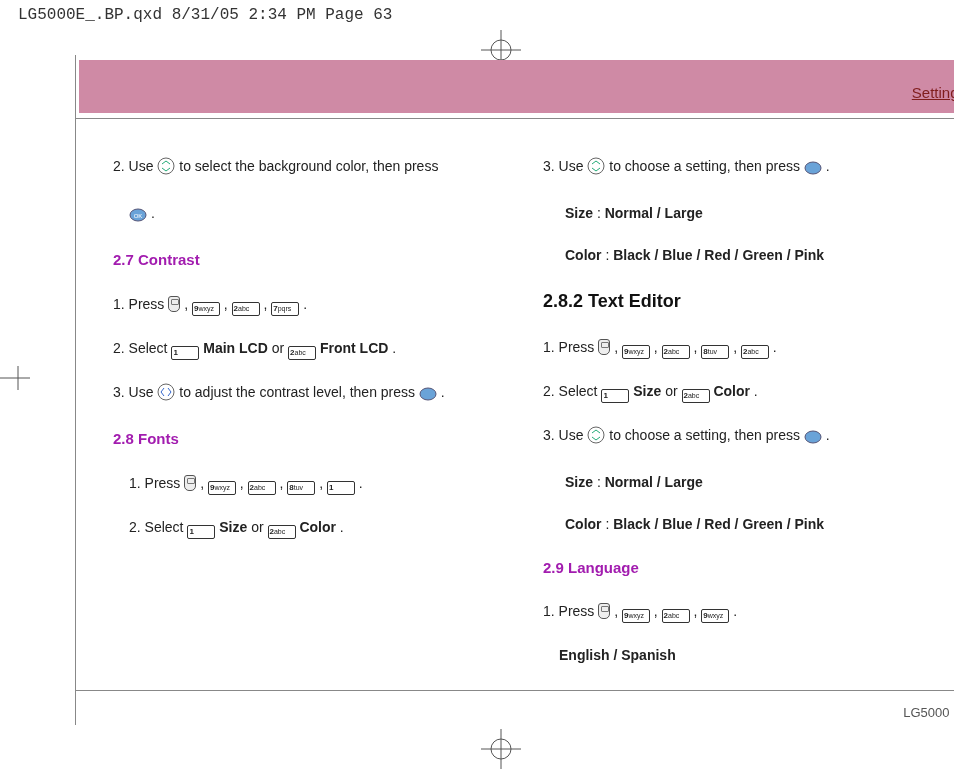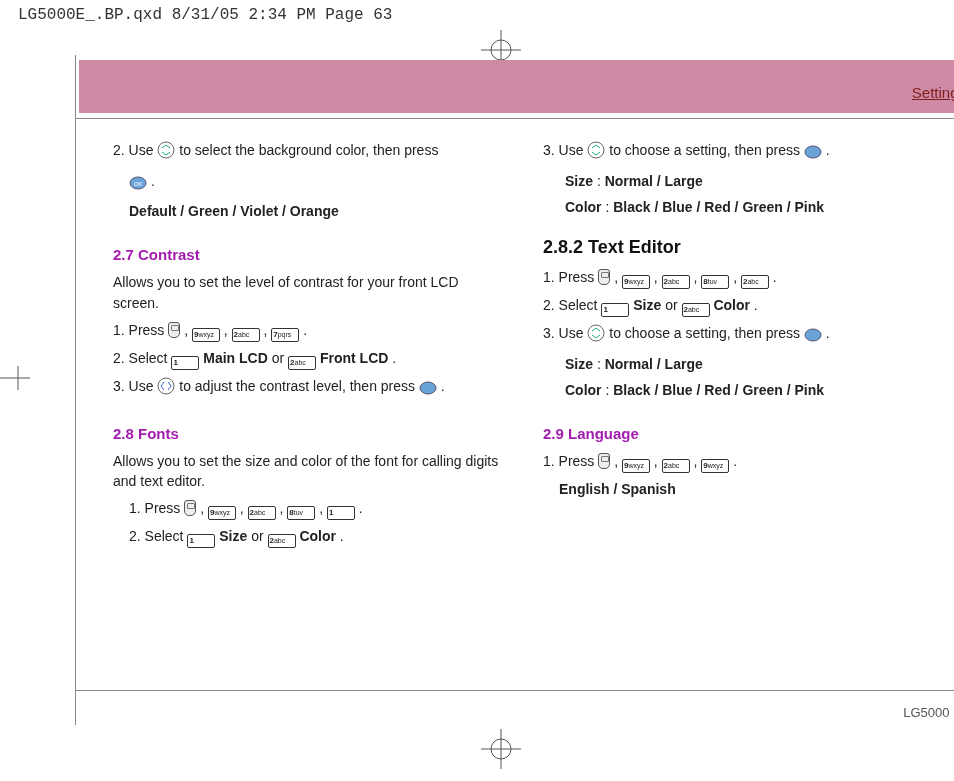--- a/index.html
+++ b/index.html
@@ -13,21 +13,21 @@
   .side svg{display:block;}
   .rule-top{position:absolute;left:75px;right:18px;top:118px;border-top:1px solid #888;}
   .rule-bot{position:absolute;left:75px;right:18px;top:690px;border-top:1px solid #888;}
   .vrule{position:absolute;left:75px;top:55px;bottom:56px;border-left:1px solid #888;}
   .pinkbar{position:absolute;left:79px;right:18px;top:60px;height:53px;background:#cf8aa5;}
   .tab{position:absolute;right:36px;top:84px;color:#7f1d1d;font-size:15px;text-decoration:underline;}
   .content{position:absolute;left:113px;top:134px;width:818px;height:550px;display:flex;gap:42px;font-size:14px;line-height:1.48;}
   .col{width:388px;}
   .h-blue{color:#a21caf;font-weight:bold;font-size:15px;margin-top:22px;margin-bottom:6px;}
   .h-sub{color:#111;font-weight:bold;font-size:18px;margin-top:16px;margin-bottom:6px;}
-  p{margin:6px 0;}
+  p{margin:22px 0;}
   .indent p{padding-left:16px;}
   .opt{padding-left:22px;}
   b{font-weight:bold;}
   .key{display:inline-block;width:24px;height:12px;border:1px solid #333;border-radius:2px;font-size:7px;text-align:left;padding:0 1px;line-height:12px;vertical-align:-2px;background:#fff;}
   .key i{font-style:normal;font-weight:bold;font-size:8px;}
   .menukey{display:inline-block;width:10px;height:14px;border:1px solid #555;border-radius:3px 3px 5px 5px;background:#eee;vertical-align:-3px;position:relative;}
   .menukey::after{content:"";position:absolute;left:2px;top:2px;width:6px;height:4px;border:1px solid #777;border-radius:1px;}
   .footer{position:absolute;right:26px;top:702px;font-size:13px;color:#555;}
   .footer .pg{font-size:17px;color:#222;margin-left:4px;}
   .lr{display:inline-block;vertical-align:-4px;}
@@ -84,24 +84,22 @@
             </svg></span>
       <span> to select the background color, then press </span>
     </p>
     <p style="padding-left:16px">
       <span class="ok"><svg width="18" height="14">
               <ellipse cx="9" cy="7" rx="8" ry="6" fill="#6aa3d8" stroke="#557"></ellipse>
               <text x="9" y="10" font-size="6" fill="#fff" text-anchor="middle">OK</text>
             </svg></span>
       <span>.</span>
     </p>
-    <p style="padding-left:16px"><b>Default / Green / Violet / Orange</b></p>
 
     <div class="h-blue">2.7 Contrast</div>
-    <p>Allows you to set the level of contrast for your front LCD screen.</p>
     <p>
       <span>1. Press </span>
       <span class="menukey"></span><span> , </span>
       <span class="key"><i>9</i>wxyz</span><span> , </span>
       <span class="key"><i>2</i>abc</span><span> , </span>
       <span class="key"><i>7</i>pqrs</span><span> .</span>
     </p>
     <p>
       <span>2. Select  </span>
       <span class="key"><i>1</i> </span>
@@ -117,21 +115,20 @@
               <path d="M7 5 L4 9 L7 13" fill="none" stroke="#36c"></path>
               <path d="M11 5 L14 9 L11 13" fill="none" stroke="#36c"></path>
             </svg></span>
       <span> to adjust the contrast level, then press </span>
       <span class="ok"><svg width="18" height="14">
               <ellipse cx="9" cy="7" rx="8" ry="6" fill="#6aa3d8" stroke="#557"></ellipse>
             </svg></span><span> .</span>
     </p>
 
     <div class="h-blue">2.8 Fonts</div>
-    <p>Allows you to set the size and color of the font for calling digits and text editor.</p>
 
     <div class="indent">
       <p>
         <span>1. Press </span>
         <span class="menukey"></span><span> , </span>
         <span class="key"><i>9</i>wxyz</span><span> , </span>
         <span class="key"><i>2</i>abc</span><span> , </span>
         <span class="key"><i>8</i>tuv</span><span> , </span>
         <span class="key"><i>1</i></span><span> .</span>
       </p>

